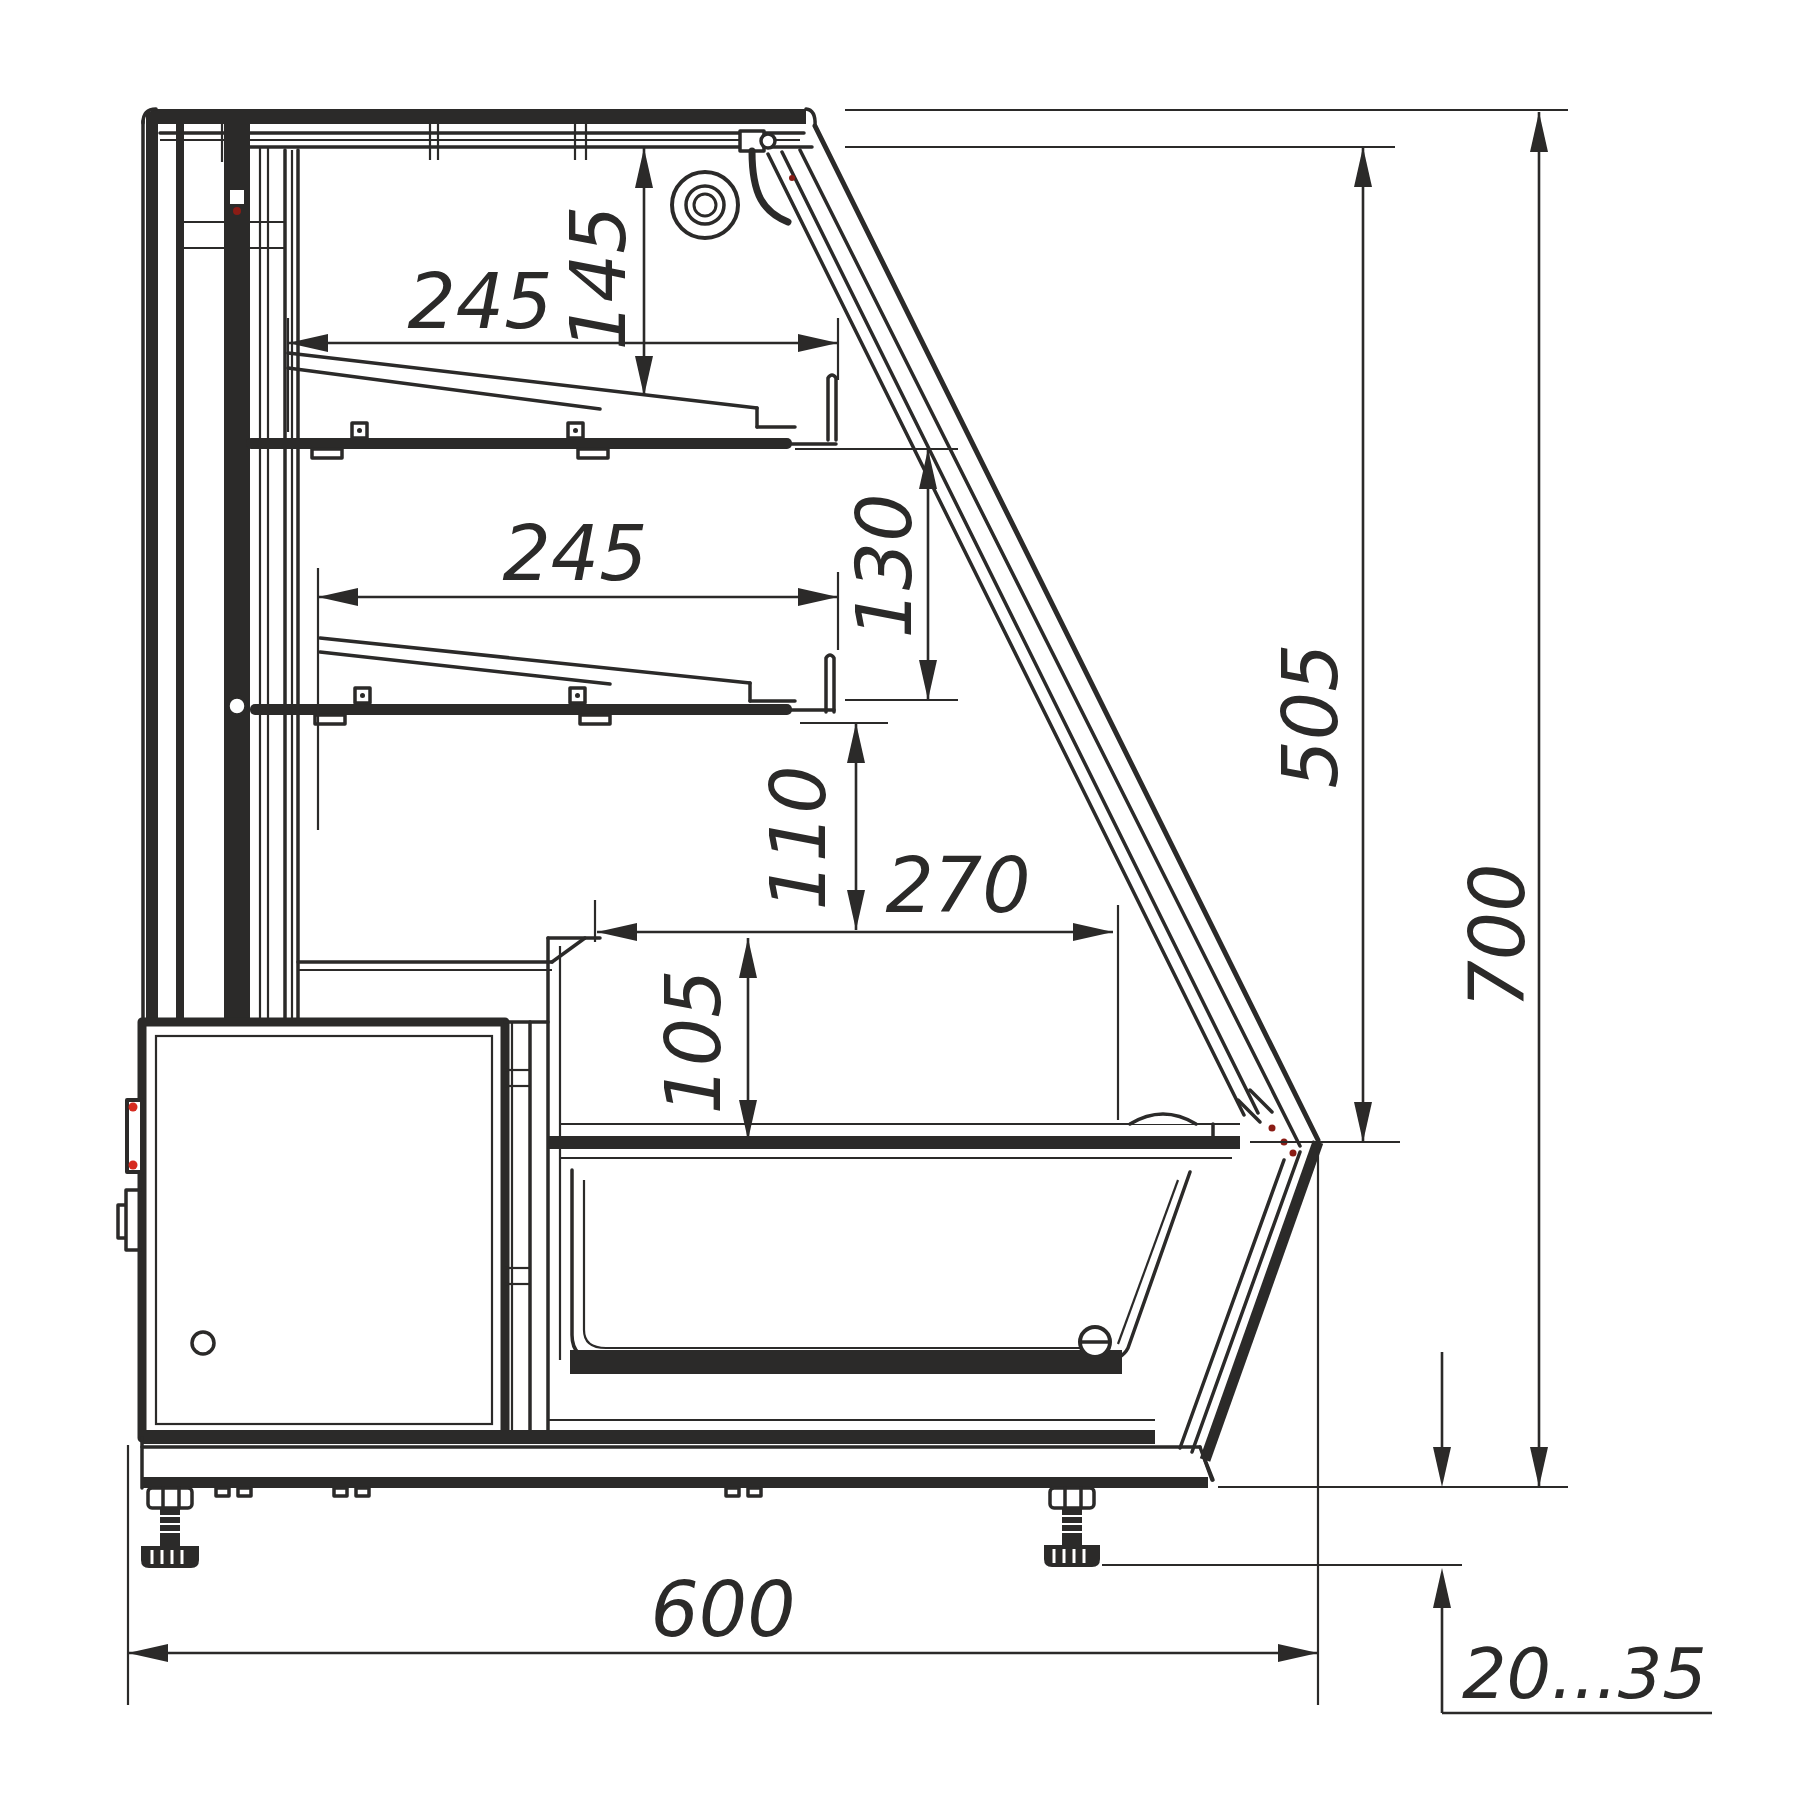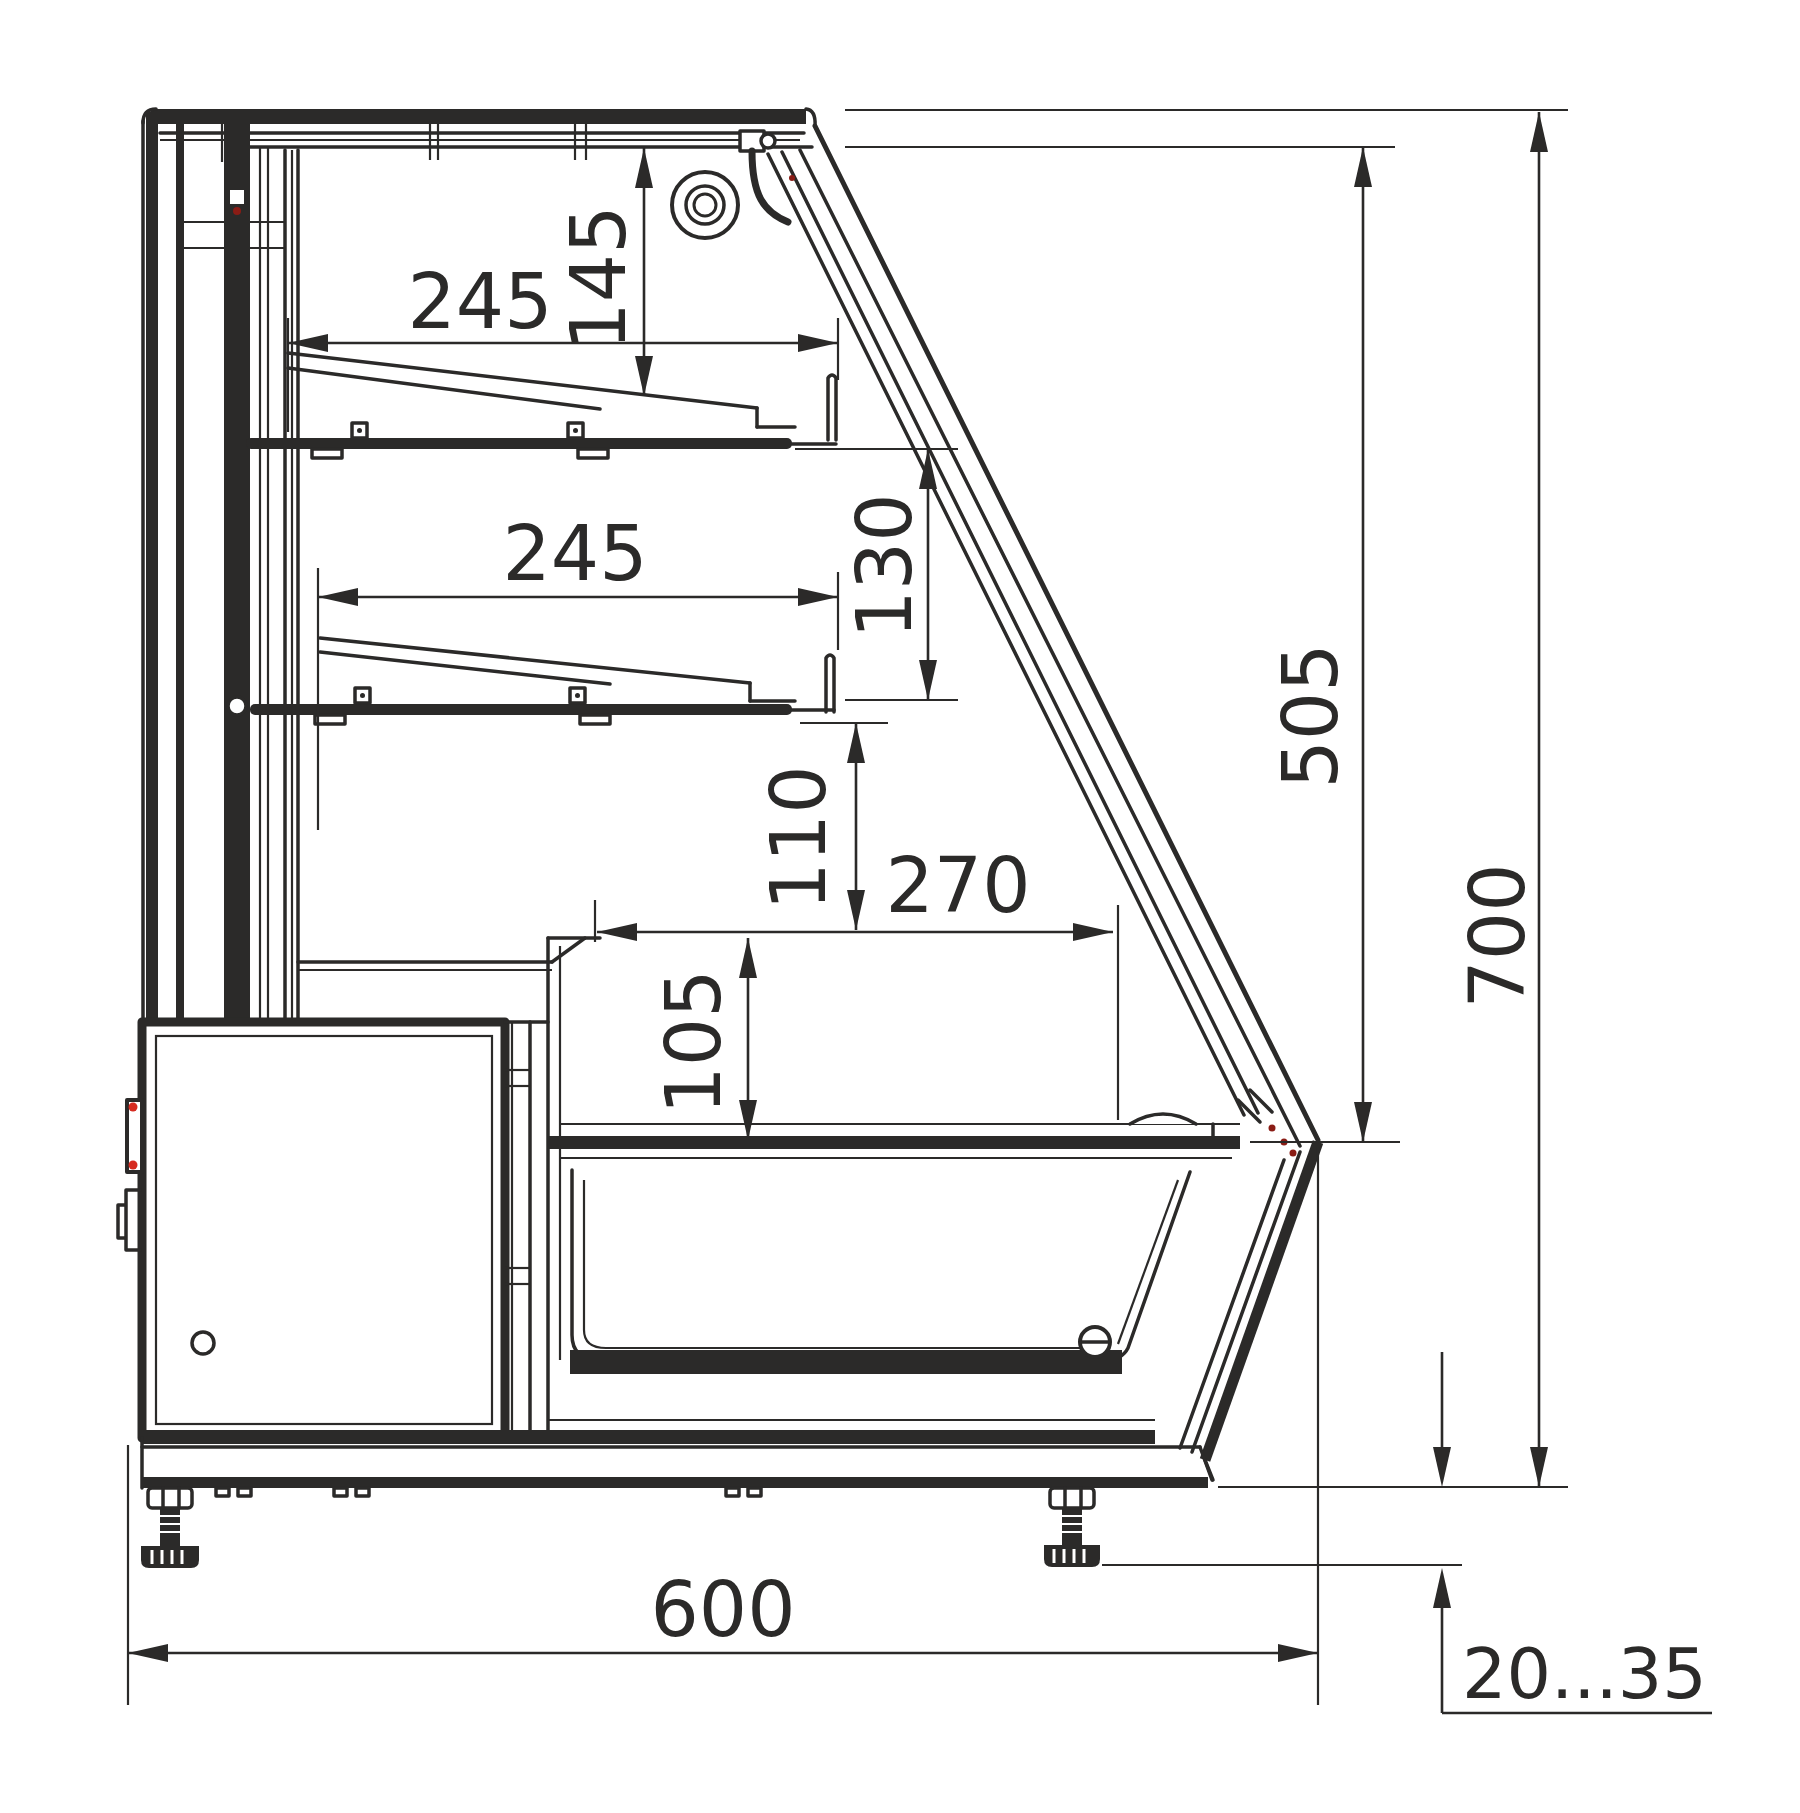--- a/index.html
+++ b/index.html
@@ -1,16 +1,16 @@
 <!DOCTYPE html>
 <html style="--line: #2b2a29; --bg: #ffffff; --accent-red: #d62b20; --dark-red: #8a1c15;"><head>
 <meta charset="utf-8">
 <style>
   html,body{margin:0;padding:0;background:#fff;}
-  .stage{width:1800px;height:1797px;position:relative;background:var(--bg,#fff);}
+  .stage{width:1800px;height:1797px;position:relative;background:var(--bg,#fff);font-style:italic;}
   svg{display:block;}
   .ol{stroke:var(--line,#2b2a29);stroke-width:3.5;fill:none;stroke-linecap:round;stroke-linejoin:round;}
   .ow{stroke:var(--line,#2b2a29);stroke-width:5;fill:none;stroke-linecap:round;}
   .thin{stroke:var(--line,#2b2a29);stroke-width:2.2;fill:none;}
   .thk{stroke:var(--line,#2b2a29);stroke-width:11;fill:none;stroke-linecap:butt;}
   .band{fill:var(--line,#2b2a29);stroke:none;}
   .wfill{fill:#fff;}
   .dim{stroke:var(--line,#2b2a29);stroke-width:2.6;fill:none;}
   .arr{fill:var(--line,#2b2a29);stroke:none;}
   .red{fill:var(--accent-red,#d62b20);stroke:none;}

